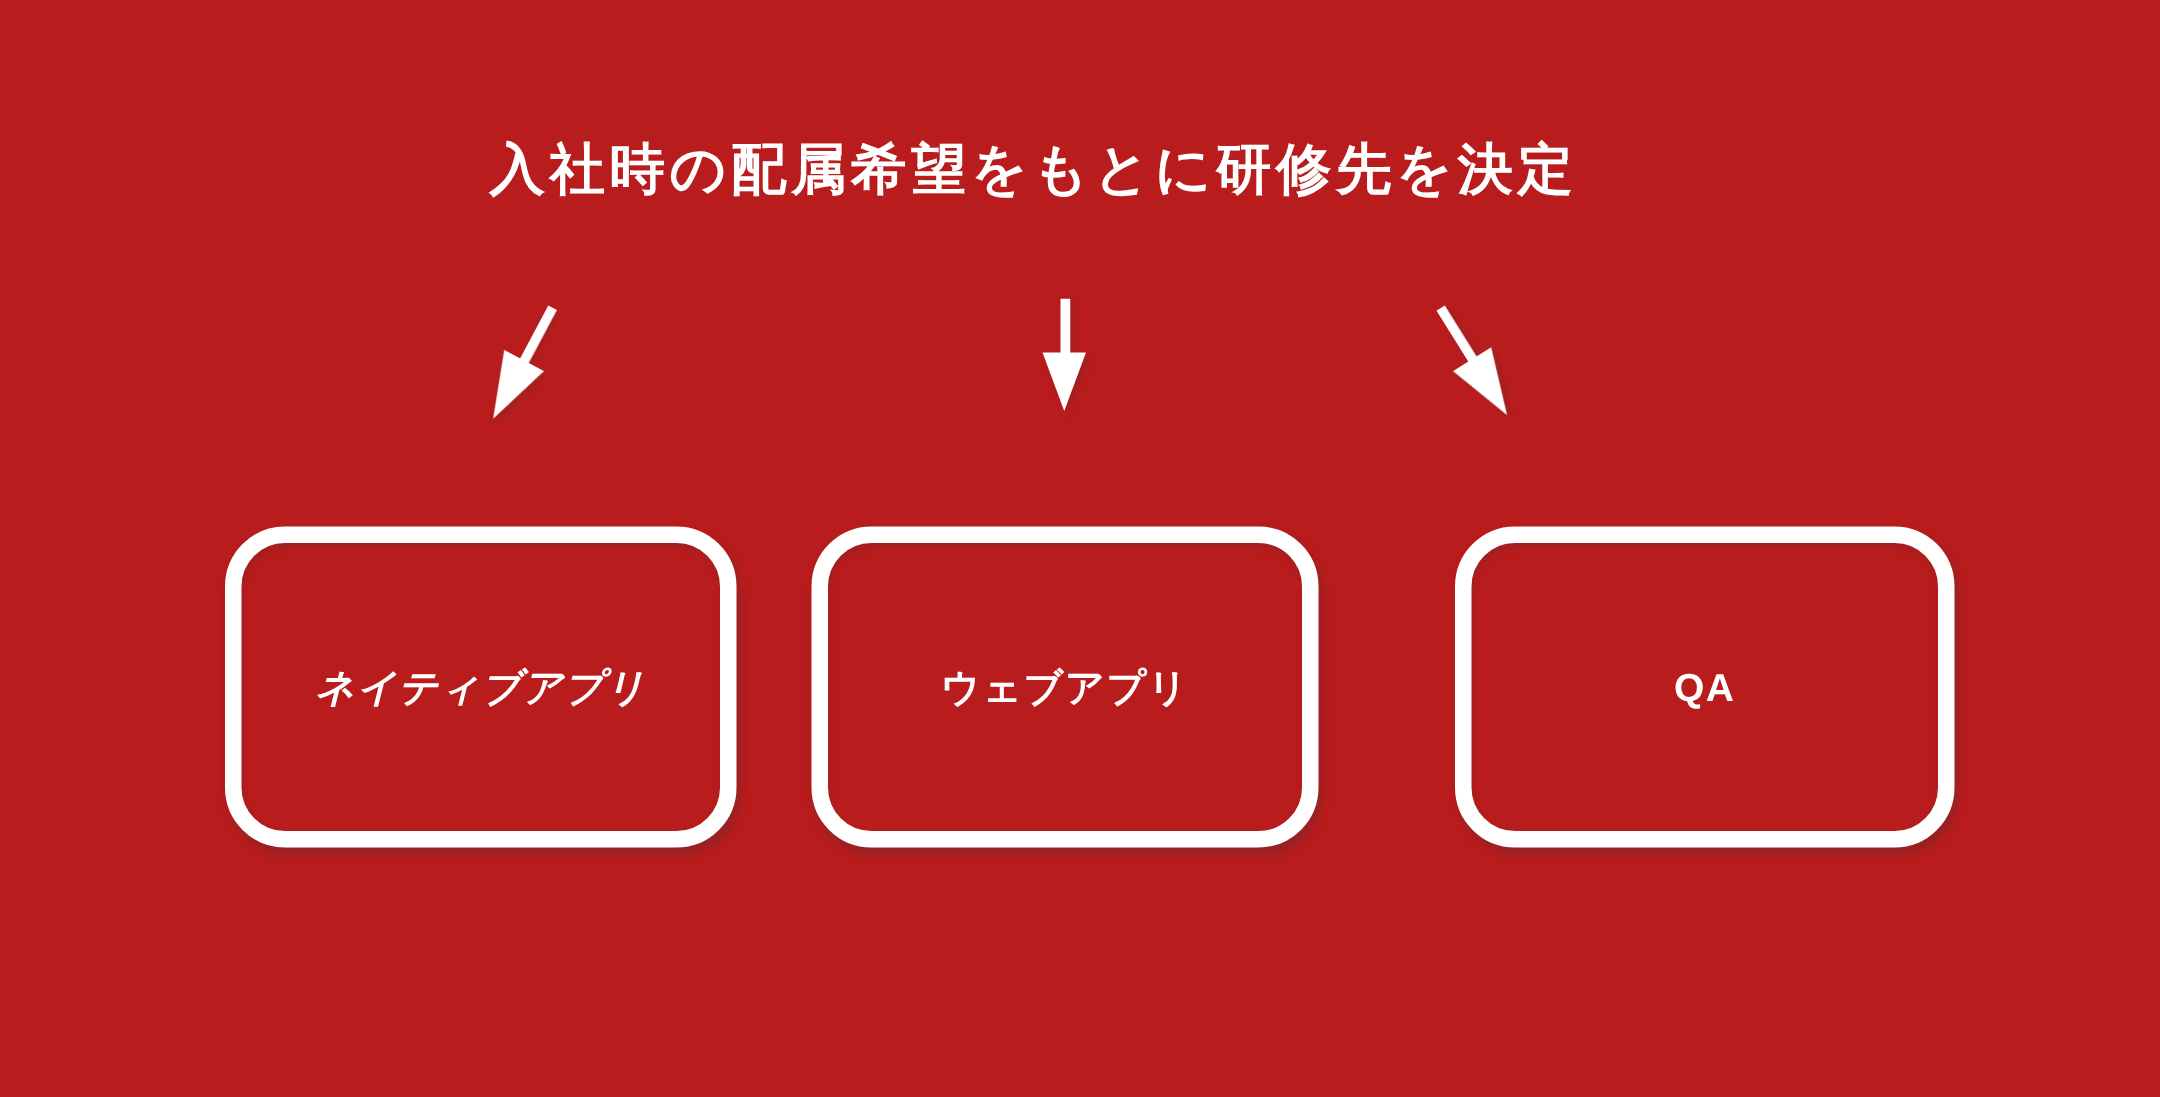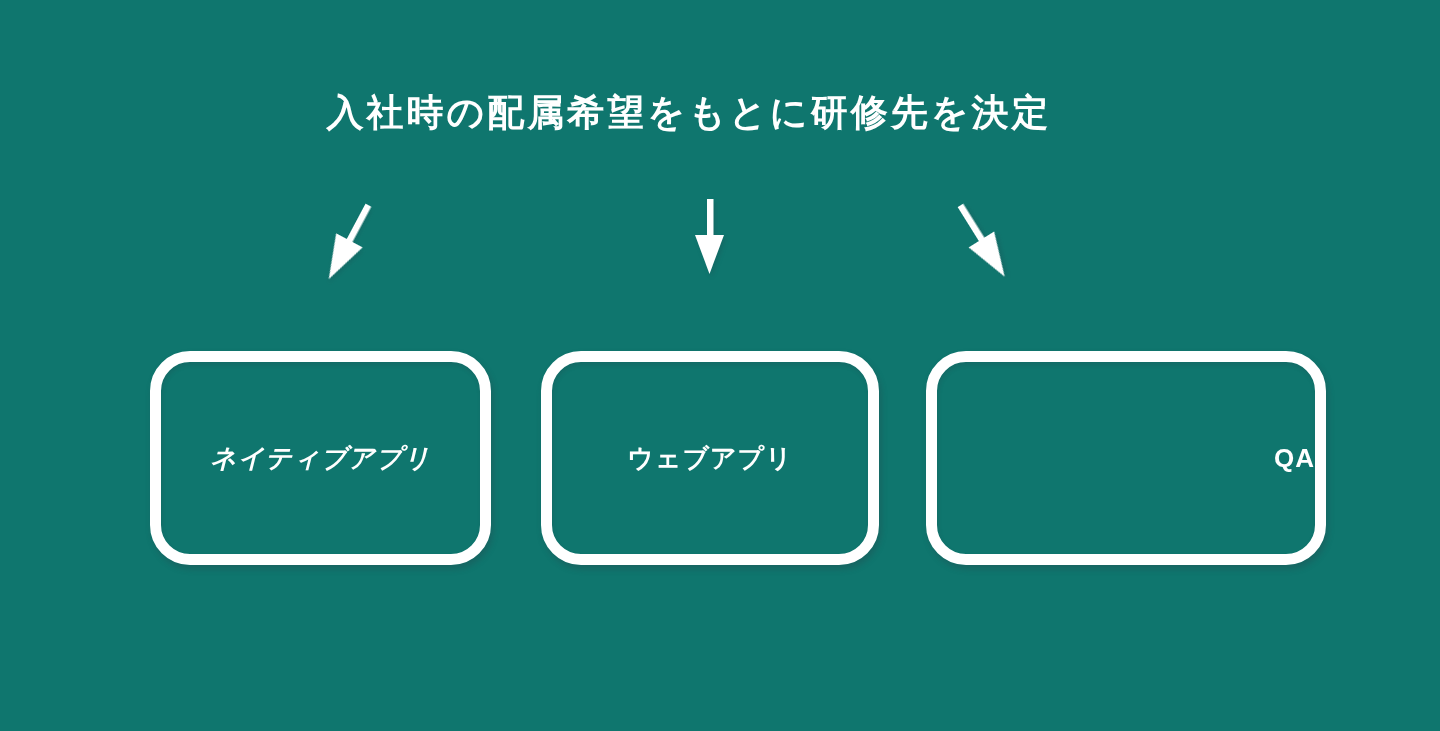--- a/index.html
+++ b/index.html
@@ -4,21 +4,21 @@
 <style>
   html, body {
     margin: 0;
     padding: 0;
     background: #5f6e79;
   }
   #stage {
     position: relative;
     width: 1440px;
     height: 731px;
-    background: #0f766e;
+    background: #b91c1c;
     overflow: hidden;
     font-family: "Liberation Sans", "DejaVu Sans", sans-serif;
     color: #ffffff;
   }
   
   .title {
     position: absolute;
     top: 88px;
     left: -31px;
     width: 100%;
@@ -61,21 +61,21 @@
     border-radius: 40px;
     box-shadow: 2px 4px 6px rgba(45,55,65,0.28), inset 1px 3px 4px rgba(45,55,65,0.18);
     display: flex;
     flex-direction: column;
     align-items: center;
     justify-content: center;
     text-align: center;
   }
   .box-1 { left: 150px; width: 341px; font-style: italic; }
   .box-2 { left: 541px; width: 338px; text-align: right; }
-  .box-3 { left: 926px; width: 400px; align-items: flex-end; }
+  .box-3 { left: 970px; width: 333px; }
   .box .line {
     display: block;
     font-size: 26px;
     font-weight: 700;
     letter-spacing: 1px;
     line-height: 44px;
     color: #ffffff;
     white-space: nowrap;
   }
   .box .line:empty { display: none; }

